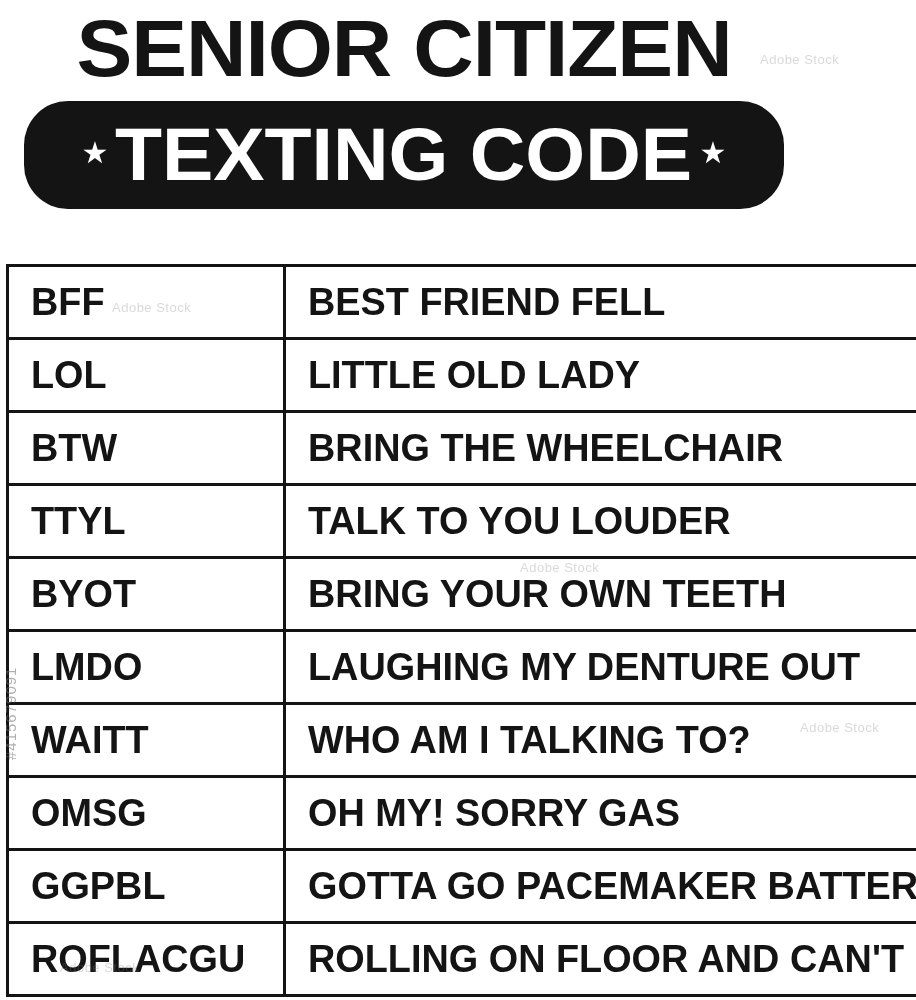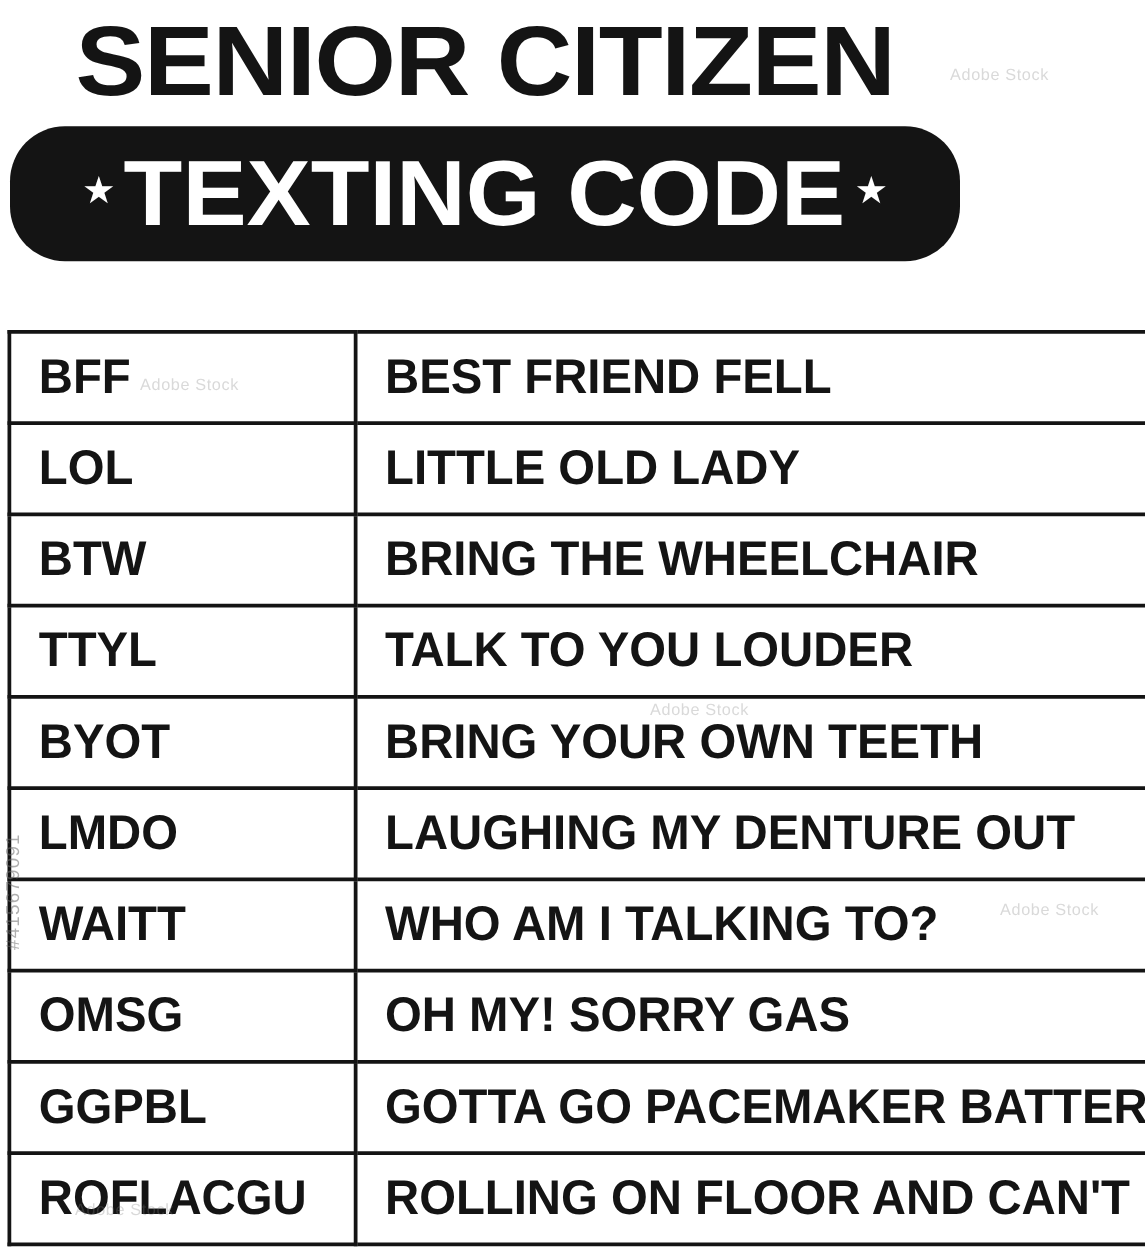--- a/index.html
+++ b/index.html
@@ -13,21 +13,21 @@
     position: relative;
     overflow: hidden;
     font-family: "Liberation Sans", sans-serif;
     color: #141414;
   }
 
   
   #title-area {
     position: absolute;
     top: 0;
-    left: 0;
+    left: 16px;
     width: 776px;
   }
 
   #main-title {
     text-align: center;
     font-family: "Liberation Sans", sans-serif;
     font-weight: bold;
     font-size: 79px;
     line-height: 86px;
     letter-spacing: -1px;

